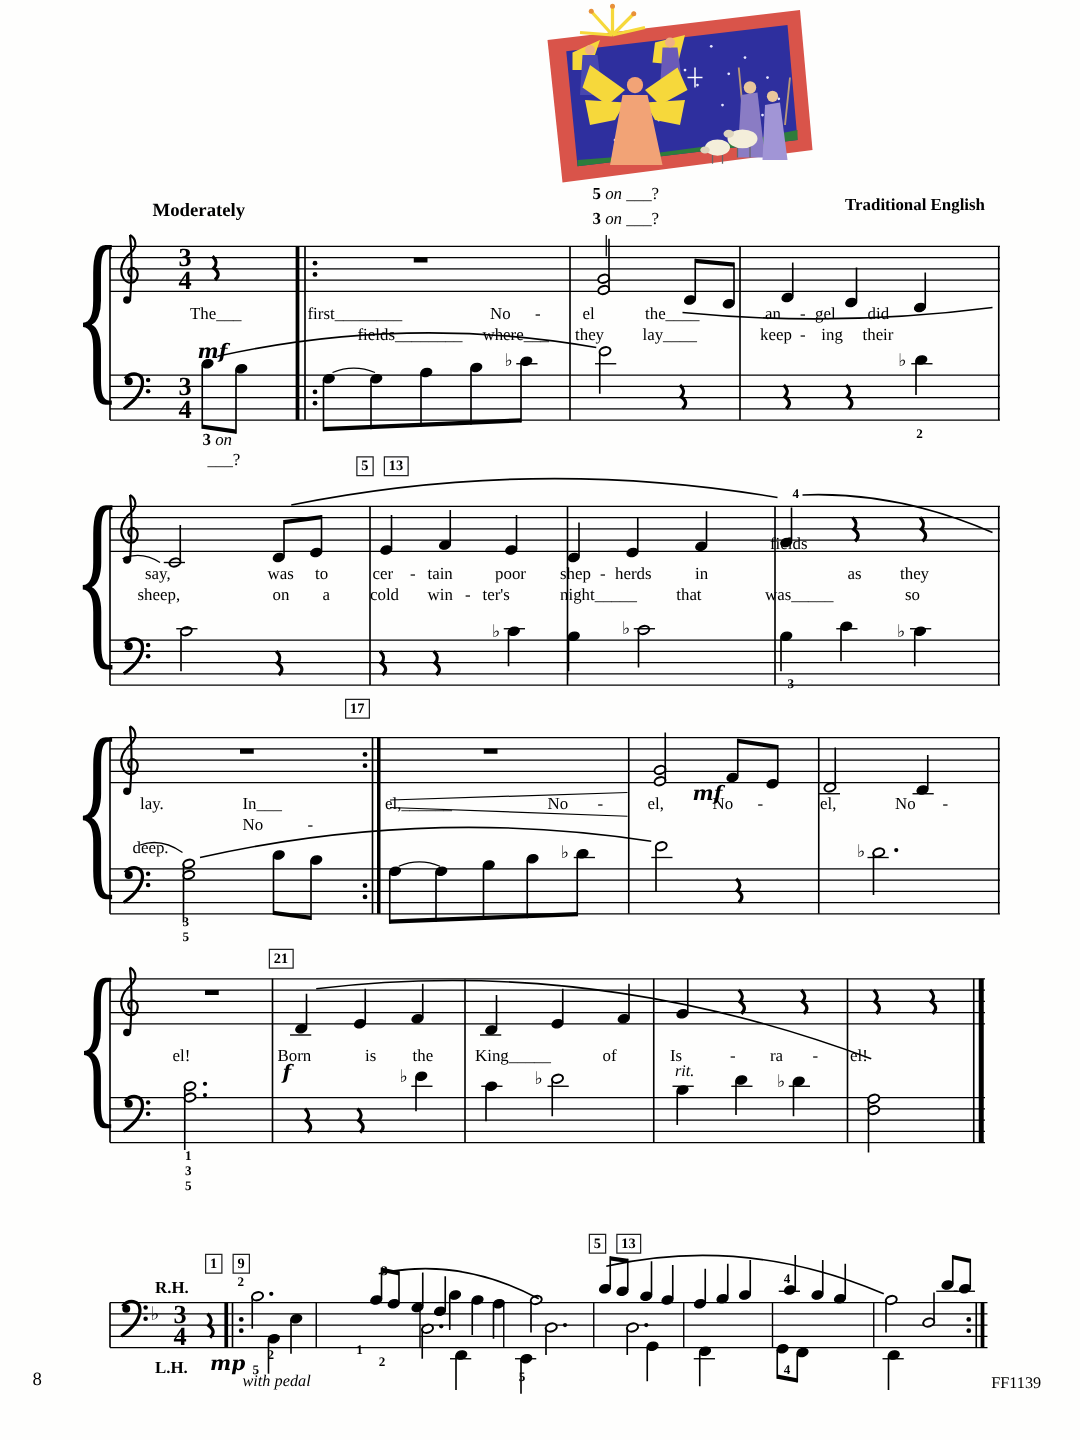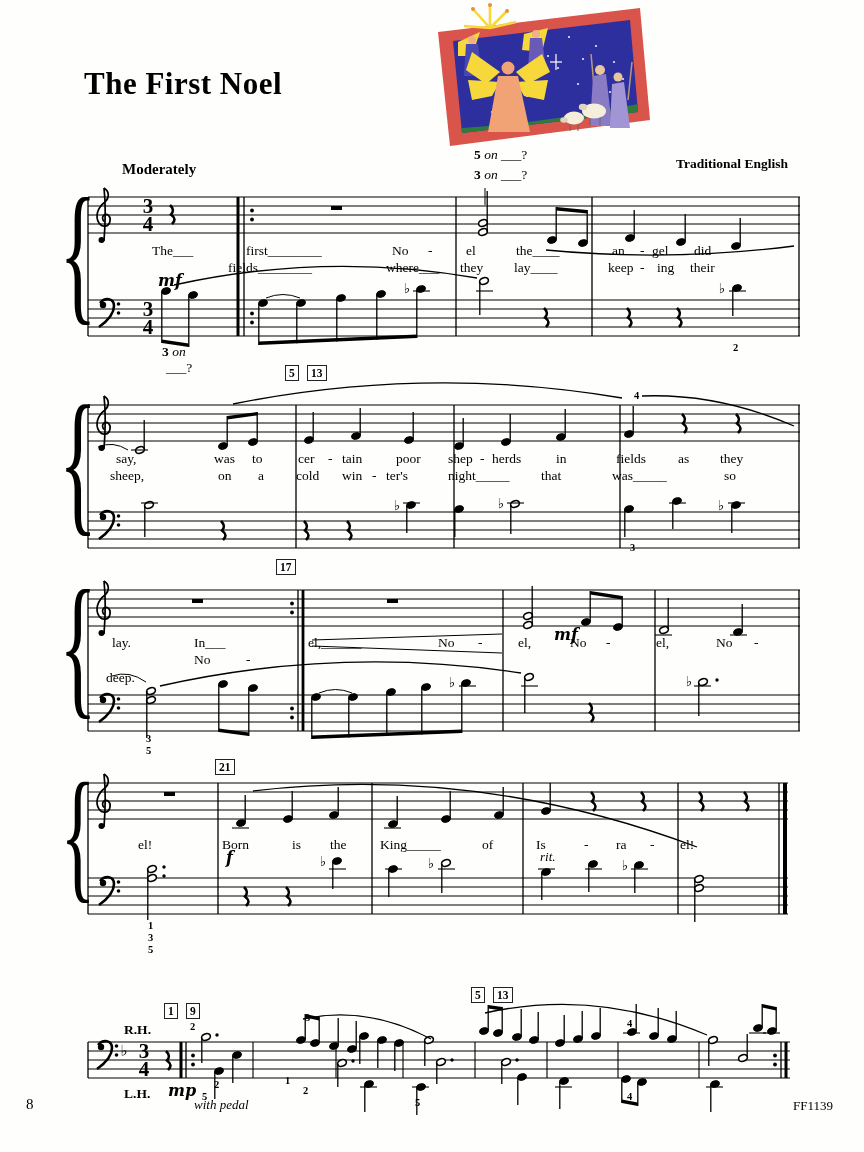--- a/index.html
+++ b/index.html
@@ -552,21 +552,20 @@
       <line x1="150" y1="120" x2="150" y2="127" stroke="#666" stroke-width="1"></line>
       <line x1="162" y1="113" x2="162" y2="122" stroke="#666" stroke-width="1"></line>
       <line x1="172" y1="113" x2="172" y2="122" stroke="#666" stroke-width="1"></line>
       <ellipse cx="146" cy="114" rx="10" ry="6.5" fill="#f4eeda"></ellipse>
       <ellipse cx="166" cy="107" rx="12" ry="7.5" fill="#f4eeda"></ellipse>
       <ellipse cx="136" cy="116" rx="3.8" ry="2.8" fill="#ded5bd"></ellipse>
       <ellipse cx="155" cy="103" rx="4.2" ry="3.2" fill="#ded5bd"></ellipse>
     </g>
   </svg>
 
-  <div class="abs title" style="left:84px;top:66px">The First Noel</div>
   <div class="abs credit" style="left:598px;top:156px">Traditional English</div>
   <div class="abs tempo" style="left:122px;top:161px">Moderately</div>
 
   <div class="abs hint" style="left:474px;top:147px"><span class="n">5</span><span class="o"> on </span><span>___?</span></div>
   <div class="abs hint" style="left:474px;top:167px"><span class="n">3</span><span class="o"> on </span><span>___?</span></div>
   <div class="abs hint" style="left:162px;top:344px"><span class="n">3</span><span class="o"> on</span></div>
   <div class="abs hint" style="left:166px;top:360px"><span>___?</span></div>
 
 
   <div class="abs lbl" style="left:124px;top:1022px">R.H.</div>
@@ -579,40 +578,40 @@
       <div class="abs lyr" style="left: 152px; top: 244px;">The___</div>
       <div class="abs lyr" style="left: 246px; top: 244px;">first________</div>
       <div class="abs lyr" style="left: 392px; top: 244px;">No</div>
       <div class="abs lyr" style="left: 428px; top: 244px;">-</div>
       <div class="abs lyr" style="left: 466px; top: 244px;">el</div>
       <div class="abs lyr" style="left: 516px; top: 244px;">the____</div>
       <div class="abs lyr" style="left: 612px; top: 244px;">an</div>
       <div class="abs lyr" style="left: 640px; top: 244px;">-</div>
       <div class="abs lyr" style="left: 652px; top: 244px;">gel</div>
       <div class="abs lyr" style="left: 694px; top: 244px;">did</div>
-      <div class="abs lyr" style="left: 228px; top: 261px;">fields________</div>
+      <div class="abs lyr" style="left: 246px; top: 261px; padding-left: 40px;">fields________</div>
       <div class="abs lyr" style="left: 386px; top: 261px;">where___</div>
       <div class="abs lyr" style="left: 460px; top: 261px;">they</div>
       <div class="abs lyr" style="left: 514px; top: 261px;">lay____</div>
       <div class="abs lyr" style="left: 608px; top: 261px;">keep</div>
       <div class="abs lyr" style="left: 640px; top: 261px;">-</div>
       <div class="abs lyr" style="left: 657px; top: 261px;">ing</div>
       <div class="abs lyr" style="left: 690px; top: 261px;">their</div>
       <div class="abs lyr" style="left: 116px; top: 452px;">say,</div>
       <div class="abs lyr" style="left: 214px; top: 452px;">was</div>
       <div class="abs lyr" style="left: 252px; top: 452px;">to</div>
       <div class="abs lyr" style="left: 298px; top: 452px;">cer</div>
       <div class="abs lyr" style="left: 328px; top: 452px;">-</div>
       <div class="abs lyr" style="left: 342px; top: 452px;">tain</div>
       <div class="abs lyr" style="left: 396px; top: 452px;">poor</div>
       <div class="abs lyr" style="left: 448px; top: 452px;">shep</div>
       <div class="abs lyr" style="left: 480px; top: 452px;">-</div>
       <div class="abs lyr" style="left: 492px; top: 452px;">herds</div>
       <div class="abs lyr" style="left: 556px; top: 452px;">in</div>
-      <div class="abs lyr" style="left: 616px; top: 452px;">fields</div>
+      <div class="abs lyr" style="left: 616px; top: 428px;">fields</div>
       <div class="abs lyr" style="left: 678px; top: 452px;">as</div>
       <div class="abs lyr" style="left: 720px; top: 452px;">they</div>
       <div class="abs lyr" style="left: 110px; top: 469px;">sheep,</div>
       <div class="abs lyr" style="left: 218px; top: 469px;">on</div>
       <div class="abs lyr" style="left: 258px; top: 469px;">a</div>
       <div class="abs lyr" style="left: 296px; top: 469px;">cold</div>
       <div class="abs lyr" style="left: 342px; top: 469px;">win</div>
       <div class="abs lyr" style="left: 372px; top: 469px;">-</div>
       <div class="abs lyr" style="left: 386px; top: 469px;">ter's</div>
       <div class="abs lyr" style="left: 448px; top: 469px;">night_____</div>

